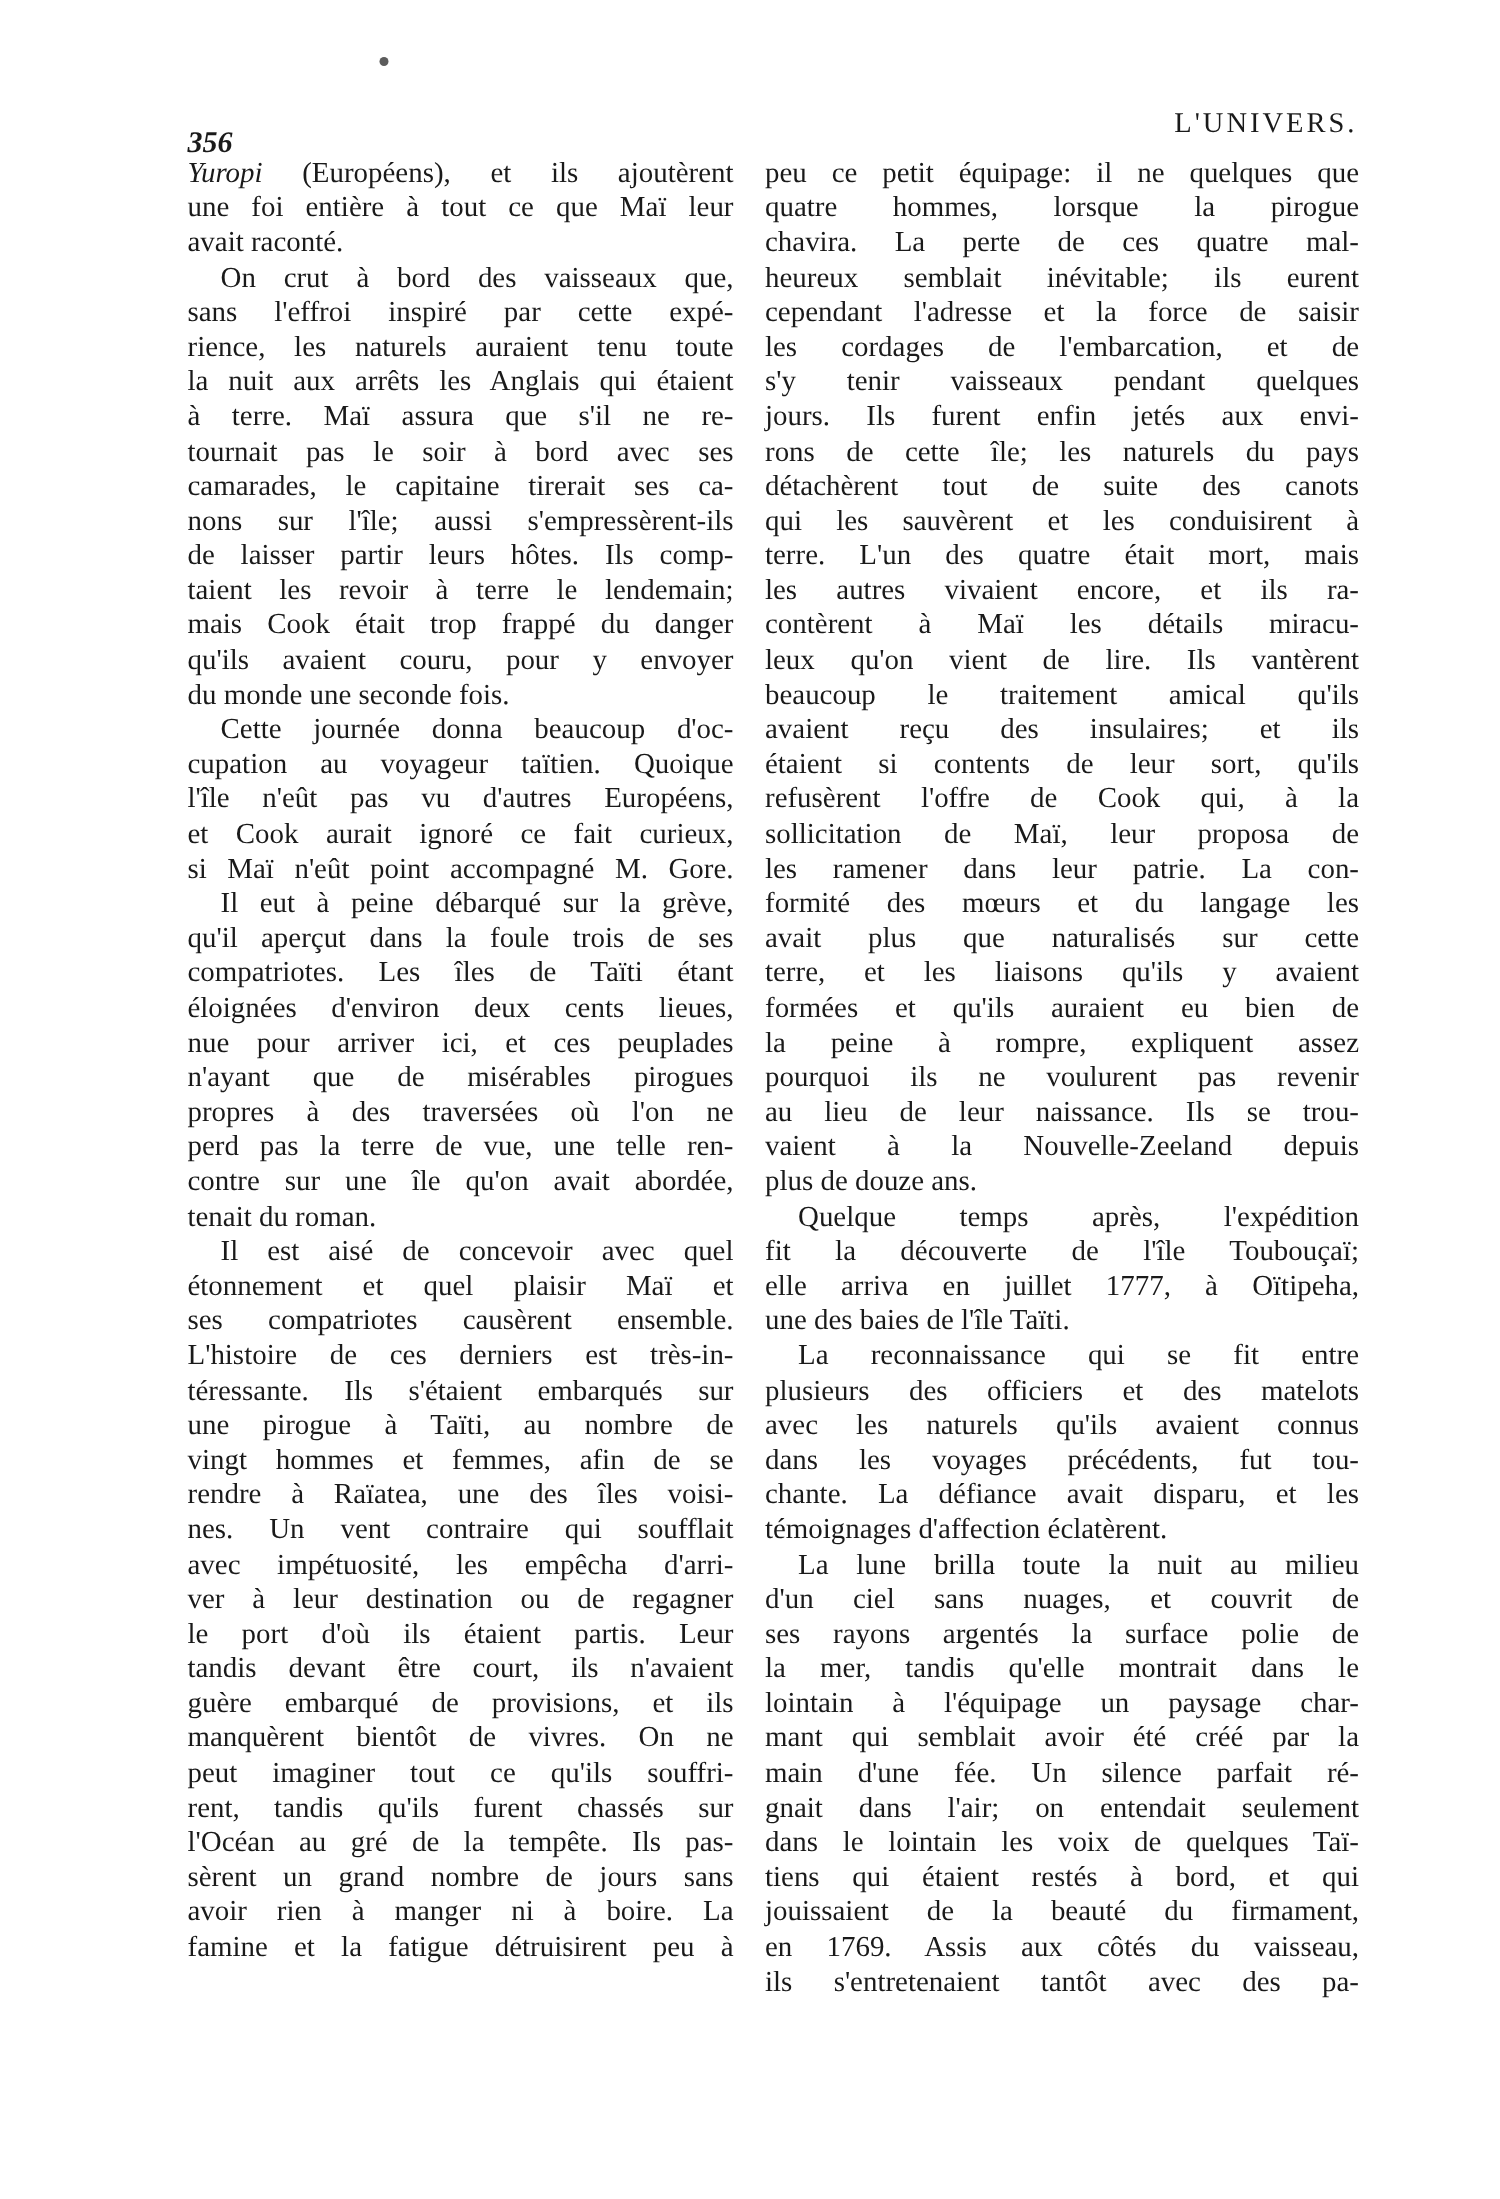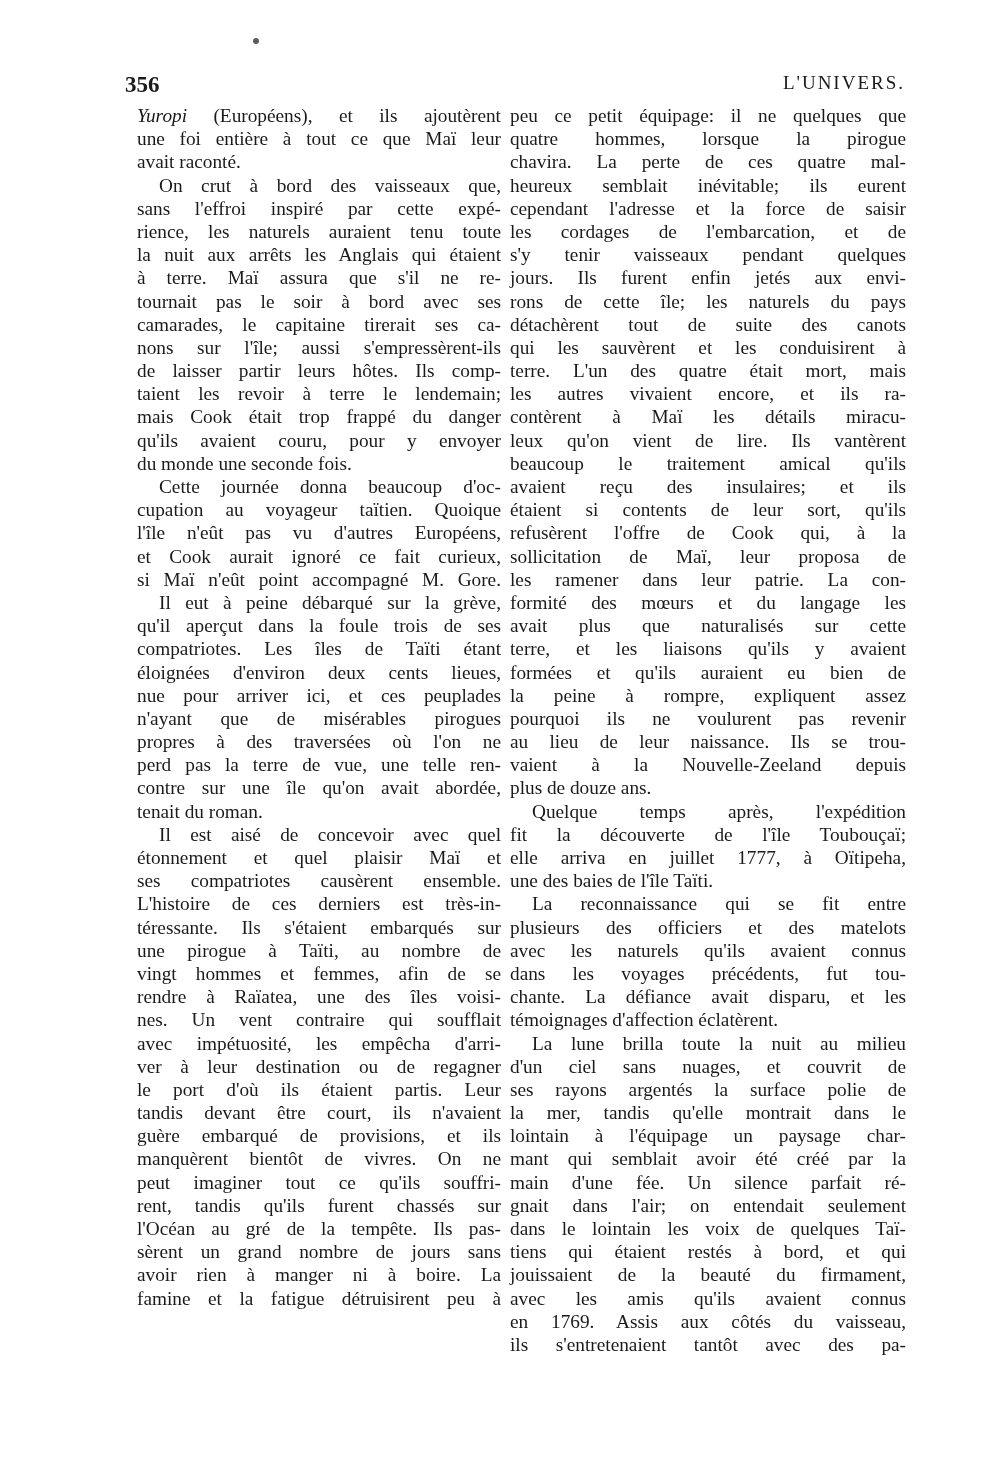--- a/index.html
+++ b/index.html
@@ -1,22 +1,22 @@
 <!DOCTYPE html>
 <html><head>
 <meta charset="utf-8">
 <style>
   html, body { margin: 0; padding: 0; background: #ffffff; }
   body { width: 1000px; height: 1466px; position: relative; overflow: hidden; font-family: "Liberation Serif", "DejaVu Serif", serif; color: #1a1a1a; }
   .speck { position: absolute; left: 253px; top: 38px; width: 6px; height: 6px; border-radius: 50%; background: #333; opacity: .8; }
   .header { position: absolute; top: 72px; left: 125px; width: 780px; height: 26px; }
-  .page-num { position: absolute; left: 0; top: 0; font-size: 23px; font-weight: bold; }
+  .page-num { position: absolute; left: 0; top: 12px; font-size: 20px; font-weight: bold; font-style: italic; }
   .running-title { position: absolute; left: 0; right: 0; top: 0; text-align: right; font-size: 19px; letter-spacing: 2px; }
   .col { position: absolute; top: 104px; }
-  .col.left { left: 125px; width: 364px; margin-left: 12px; }
+  .col.left { left: 125px; width: 364px; }
   .col.right { left: 510px; width: 396px; }
   .line { height: 23.2px; line-height: 23.2px; font-size: 19.3px; white-space: nowrap; text-align: justify; text-align-last: justify; }
   .line.last { text-align-last: left; }
   .line.indent { padding-left: 22px; }
   .ital { font-style: italic; }
 </style>
 </head>
 <body>
 
 <div class="speck"></div>
@@ -125,16 +125,15 @@
     <div class="line"><span>d'un ciel sans nuages, et couvrit de</span></div>
     <div class="line"><span>ses rayons argentés la surface polie de</span></div>
     <div class="line"><span>la mer, tandis qu'elle montrait dans le</span></div>
     <div class="line"><span>lointain à l'équipage un paysage char-</span></div>
     <div class="line"><span>mant qui semblait avoir été créé par la</span></div>
     <div class="line"><span>main d'une fée. Un silence parfait ré-</span></div>
     <div class="line"><span>gnait dans l'air; on entendait seulement</span></div>
     <div class="line"><span>dans le lointain les voix de quelques Taï-</span></div>
     <div class="line"><span>tiens qui étaient restés à bord, et qui</span></div>
     <div class="line"><span>jouissaient de la beauté du firmament,</span></div>
-    <div class="line"><span>avec les amis qu'ils avaient connus</span></div>
     <div class="line"><span>en 1769. Assis aux côtés du vaisseau,</span></div>
     <div class="line"><span>ils s'entretenaient tantôt avec des pa-</span></div>
   </div>
 
 </body></html>

